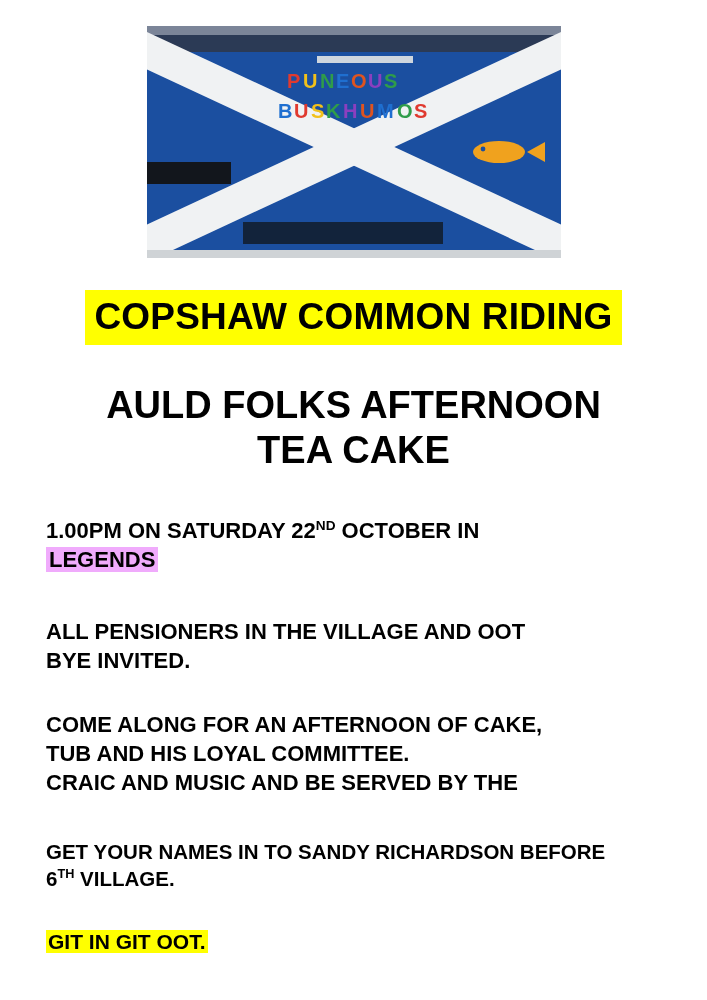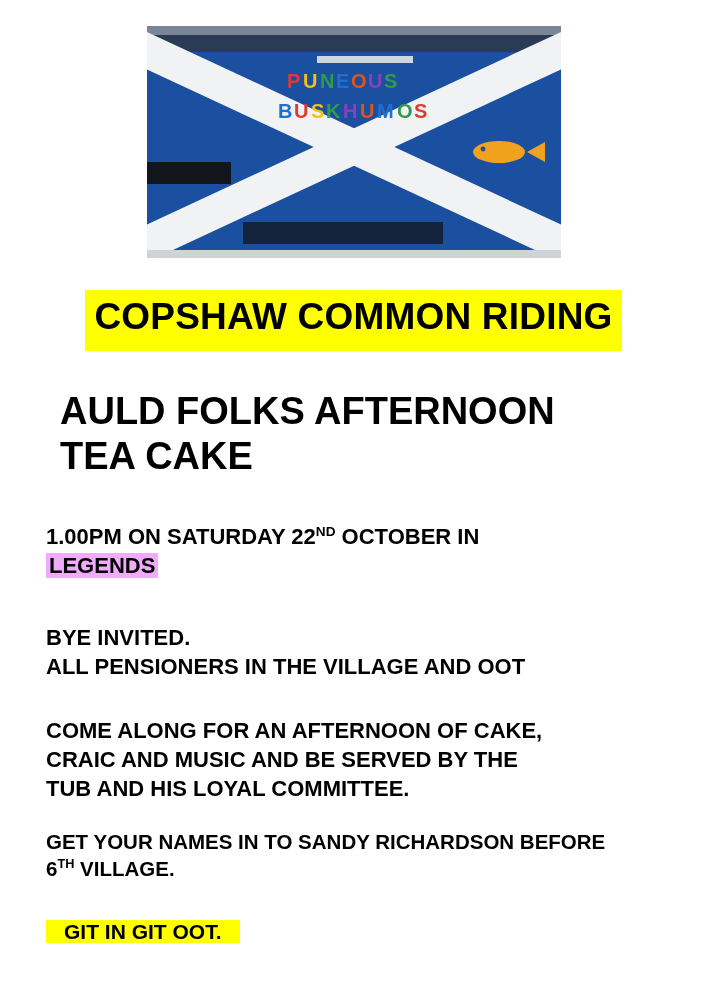--- a/index.html
+++ b/index.html
@@ -43,64 +43,65 @@
     text-align: center;
   }
   .headline {
     display: inline-block;
     background: #ffff00;
     color: #000;
     font-size: 37px;
     font-weight: bold;
     letter-spacing: 0.2px;
     line-height: 1.28;
-    padding: 3px 9px 11px 9px;
+    padding: 3px 9px 5px 9px;
     white-space: nowrap;
   }
 
   
   .title {
     margin: 38px 60px 0 60px;
+    text-align: center;
     font-size: 38px;
     font-weight: bold;
     line-height: 1.18;
   }
 
   
   .block {
     margin: 0 46px;
     font-size: 22px;
     font-weight: bold;
     line-height: 1.30;
   }
   .block.when { margin-top: 44px; }
   .block.invite { margin-top: 44px; }
   .block.comealong { margin-top: 36px; }
   .block.names {
-    margin-top: 26px;
+    margin-top: 42px;
     font-size: 20.5px;
   }
   .block.closing {
     margin-top: 36px;
     font-size: 21px;
   }
 
   sup {
     font-size: 0.62em;
     vertical-align: super;
     line-height: 0;
   }
 
   .hl-red {
     background: #f0abfc;
     padding: 0 3px;
   }
   .hl-yellow {
     background: #ffff00;
-    padding: 0 18px;
+    padding: 0 2px;
   }
 </style>
 </head>
 <body>
 
 <div class="poster">
 
   <div class="photo-wrap">
     <svg class="flag-svg" viewBox="0 0 414 232" preserveAspectRatio="none">
       <rect x="0" y="0" width="414" height="232" fill="#1b4fa0"></rect>
@@ -157,28 +158,28 @@
     <div>AULD FOLKS AFTERNOON</div>
     <div>TEA CAKE</div>
   </div>
 
   <div class="block when">
     <div><span>1.00PM ON SATURDAY 22</span><sup>ND</sup><span> OCTOBER IN</span></div>
     <div><span class="hl-red">LEGENDS</span></div>
   </div>
 
   <div class="block invite">
+    <div>ALL PENSIONERS IN THE VILLAGE AND OOT</div>
     <div>BYE INVITED.</div>
-    <div>ALL PENSIONERS IN THE VILLAGE AND OOT</div>
   </div>
 
   <div class="block comealong">
     <div>COME ALONG FOR AN AFTERNOON OF CAKE,</div>
+    <div>TUB AND HIS LOYAL COMMITTEE.</div>
     <div>CRAIC AND MUSIC AND BE SERVED BY THE</div>
-    <div>TUB AND HIS LOYAL COMMITTEE.</div>
   </div>
 
   <div class="block names">
     <div>GET YOUR NAMES IN TO SANDY RICHARDSON BEFORE</div>
     <div><span>6</span><sup>TH</sup><span> VILLAGE.</span></div>
   </div>
 
   <div class="block closing">
     <span class="hl-yellow">GIT IN GIT OOT.</span>
   </div>

